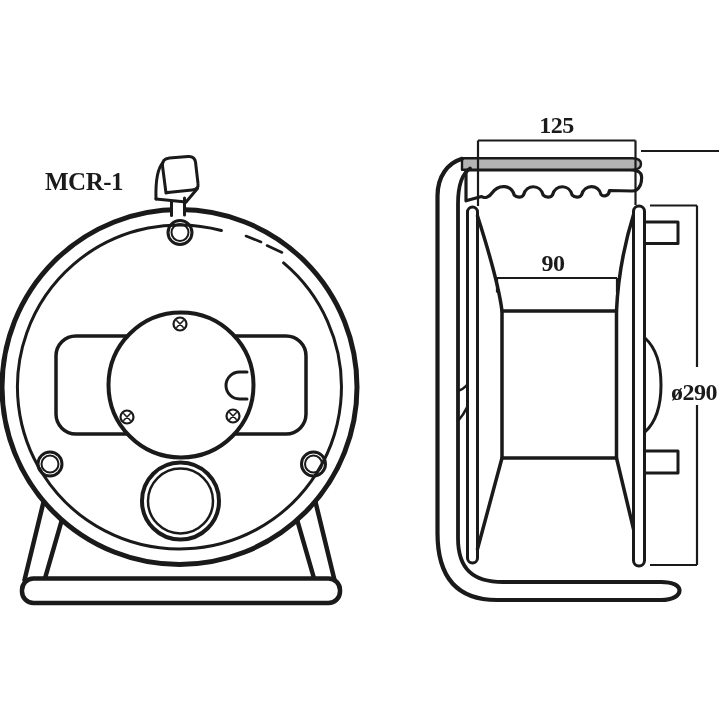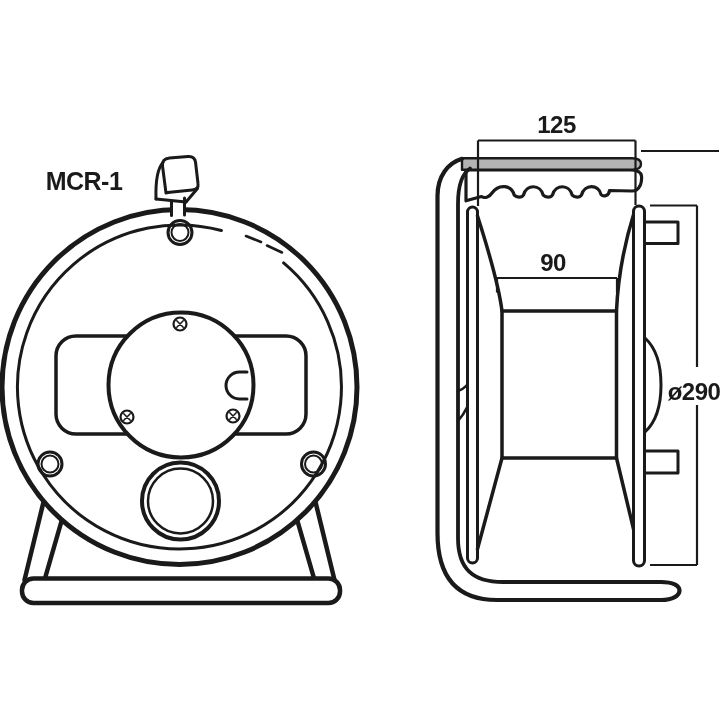--- a/index.html
+++ b/index.html
@@ -1,18 +1,18 @@
 <!DOCTYPE html>
 <html><head>
 <meta charset="utf-8">
 <style>
   html,body{margin:0;padding:0;background:#fff;}
   .stage{
     position:relative;width:720px;height:720px;background:#fff;overflow:hidden;
-    font-family:Liberation Sans, sans-serif;
+    font-family:Liberation Serif, serif;
   }
   svg{display:block;color:#1a1a1a;}
   text{fill:currentColor;}
   .dim-text{font-size:24px;font-weight:600;letter-spacing:-0.5px;}
   .model-text{font-size:25px;font-weight:700;letter-spacing:-0.5px;}
 </style>
 </head>
 <body style="background: rgb(255, 255, 255);">
 
 <div class="stage">

